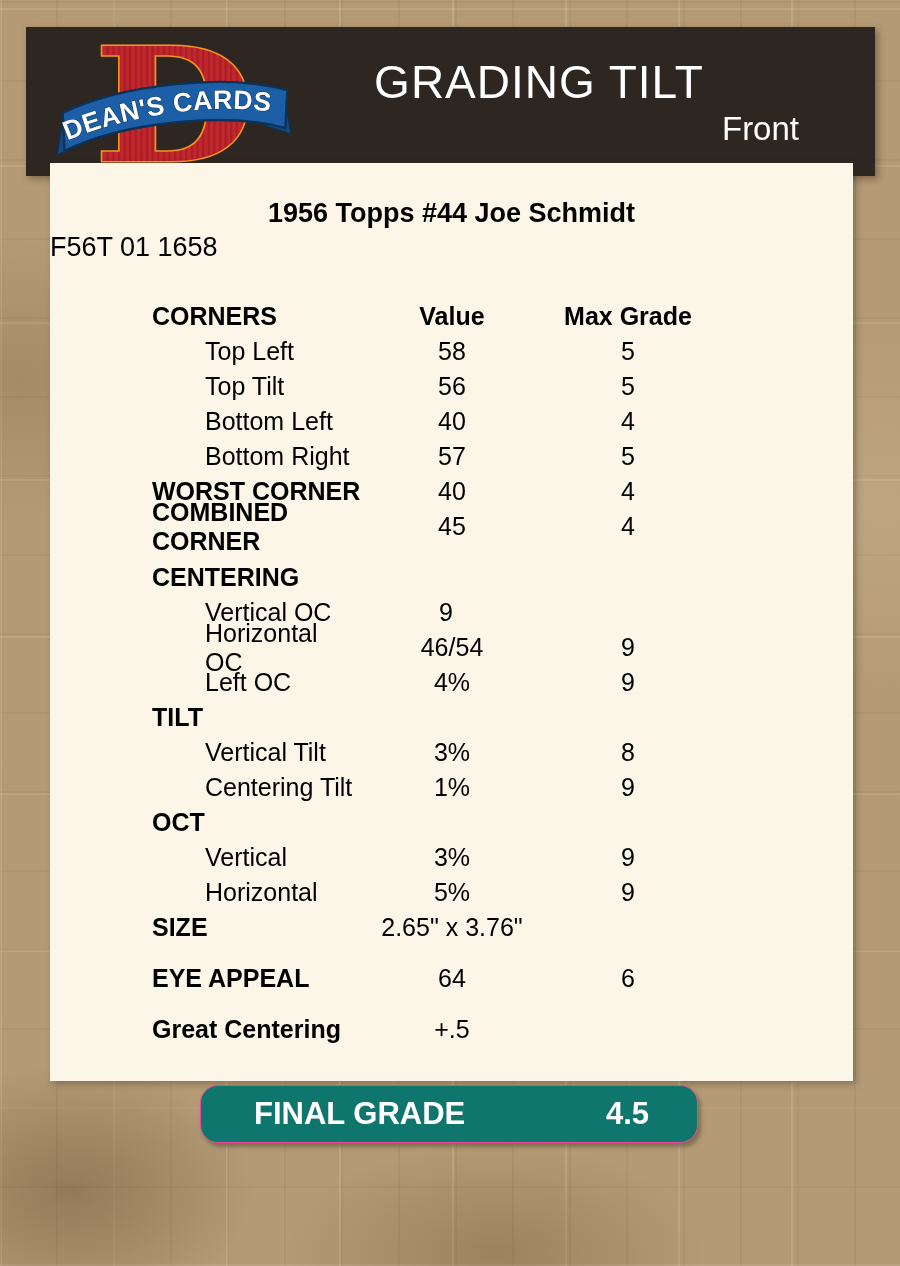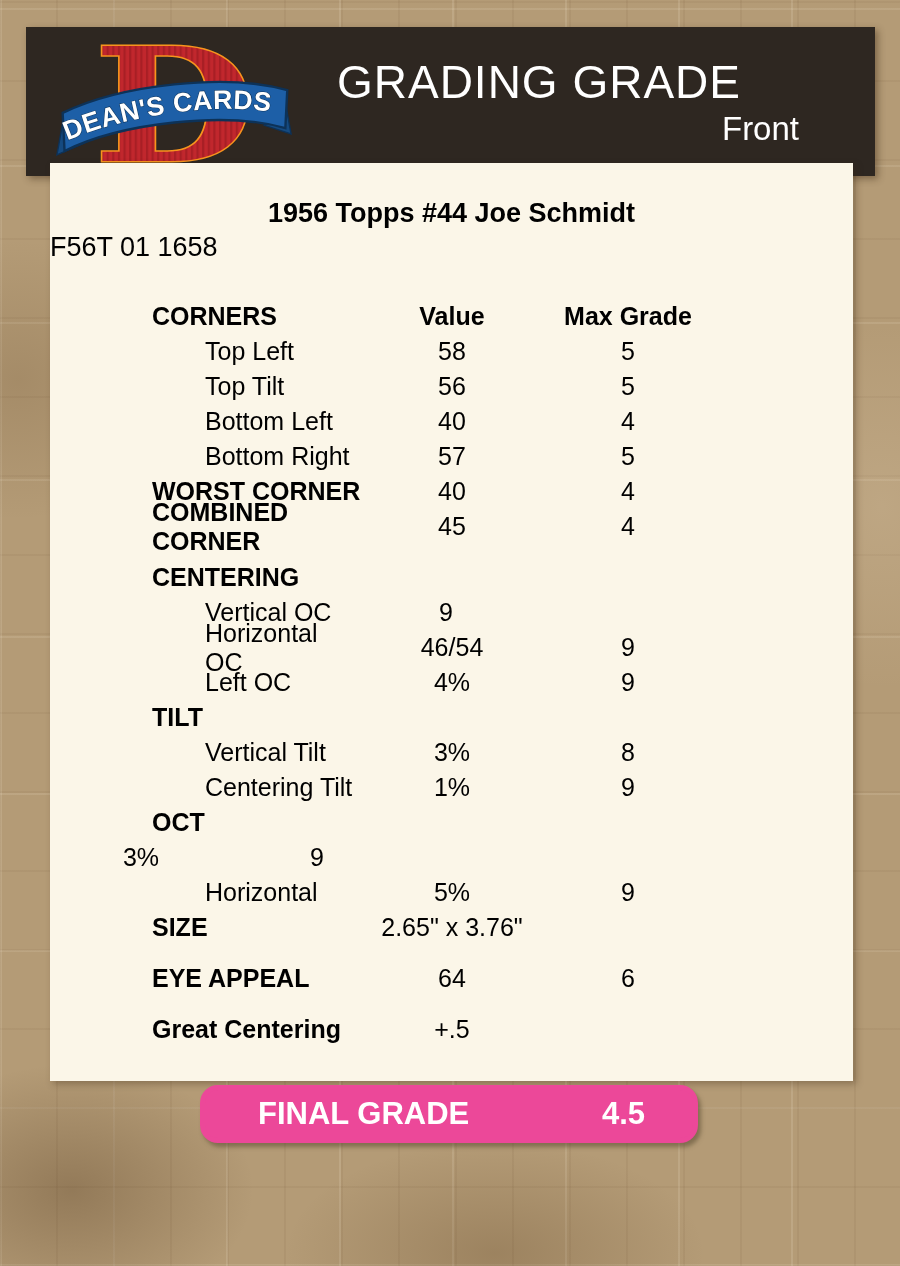--- a/index.html
+++ b/index.html
@@ -57,22 +57,22 @@
   .c-label { width: 311px; padding-left: 102px; }
   .c-value { width: 182px; text-align: center; }
   .c-max   { width: 170px; text-align: center; }
   .row.header .c-label, .row.header .c-value, .row.header .c-max { font-weight: bold; }
   .row.section .c-label { font-weight: bold; }
   .row.sub .c-label { padding-left: 155px; }
 
   .grade-bar {
     position: absolute; top: 922px; left: 150px;
     width: 498px; height: 58px;
-    background: #ec4899;
-    border: 5px solid #ec4899;
+    background: #0f766e;
+    border: 1px solid #ec4899;
     border-radius: 18px;
     box-shadow: 3px 4px 4px rgba(90,75,50,0.55);
     display: flex; align-items: center; justify-content: space-between;
     padding: 0 48px 0 53px;
     color: #ffffff; font-size: 31px; font-weight: bold;
     cursor: default;
   }
 </style>
 </head>
 <body>
@@ -96,21 +96,21 @@
         <path d="M 240,62 L 248,106 L 220,97 L 232,87 Z" fill="#154a80" stroke="#0d3258" stroke-width="1.5"></path>
         <path d="M 8,84 C 70,54 180,42 244,60 L 242,100 C 180,82 70,94 10,124 Z" fill="#1d5fa7" stroke="#0d3258" stroke-width="2.5"></path>
         <path id="bcurve" d="M 13,113 C 75,86 180,70 242,86" fill="none"></path>
         <text font-family="'Liberation Sans', sans-serif" font-weight="bold" font-size="28" fill="#ffffff" stroke="#0d3258" stroke-width="1.1" paint-order="stroke" letter-spacing="0.5">
           <textPath href="#bcurve">DEAN'S CARDS</textPath>
         </text>
       </g>
     </svg>
 
     <div class="header-titles">
-      <div class="main-title">GRADING GRADE</div>
+      <div class="main-title">GRADING TILT</div>
       <div class="sub-title">Front</div>
     </div>
   </div>
 
   <div class="panel">
 
     <div class="card-title">1956 Topps #44 Joe Schmidt</div>
     <div class="card-code">F56T 01 1658</div>
 
     <div class="stats">
@@ -197,20 +197,21 @@
     <div class="c-max">9</div>
   </div>
 
   <div class="row section">
     <div class="c-label">OCT</div>
     <div class="c-value"></div>
     <div class="c-max"></div>
   </div>
 
   <div class="row sub">
+    <div class="c-label">Vertical</div>
     <div class="c-value">3%</div>
     <div class="c-max">9</div>
   </div>
 
   <div class="row sub">
     <div class="c-label">Horizontal</div>
     <div class="c-value">5%</div>
     <div class="c-max">9</div>
   </div>
 

